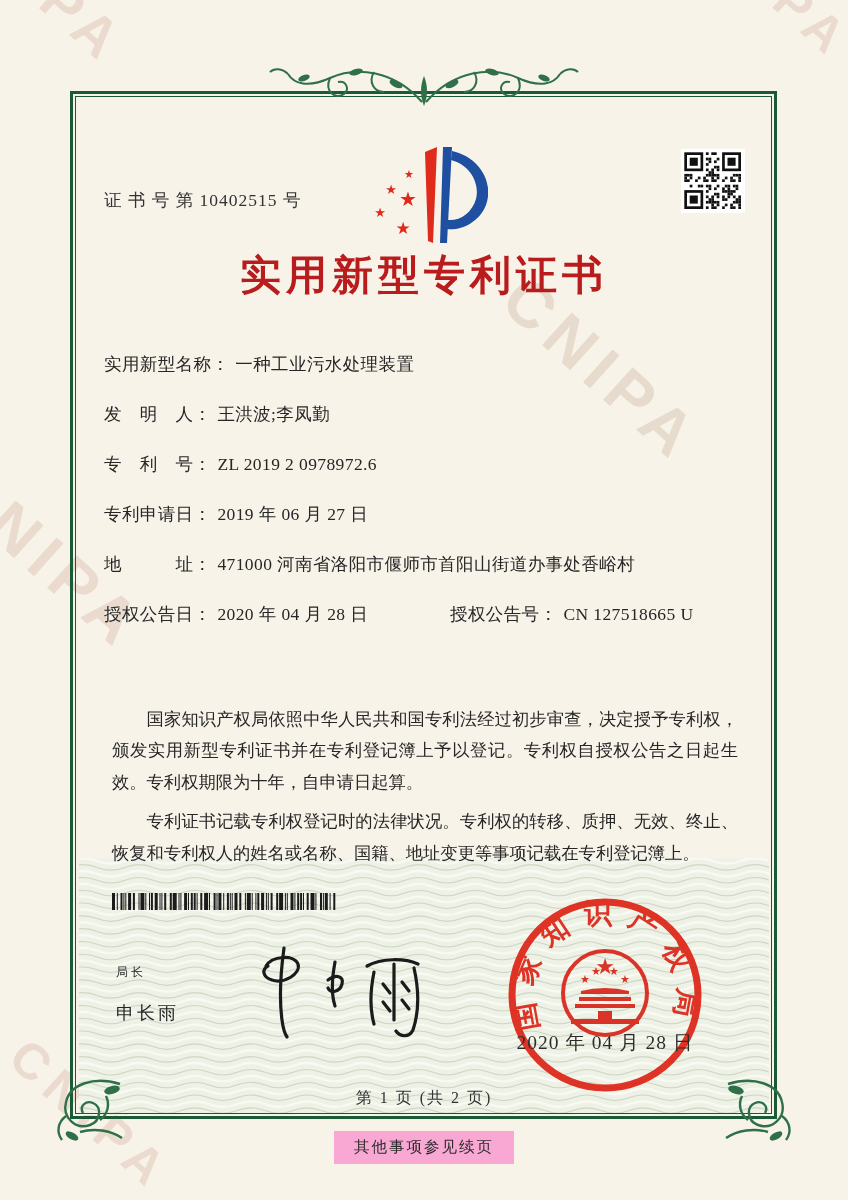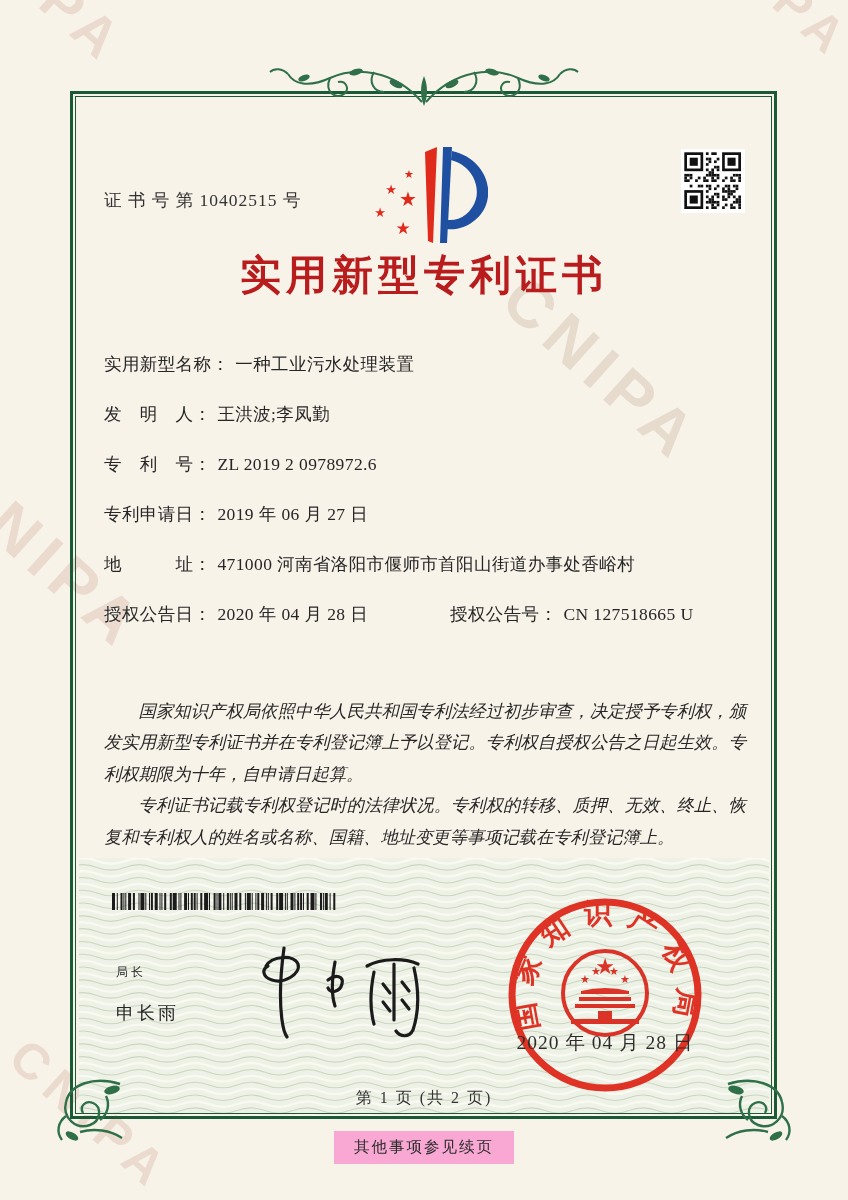--- a/index.html
+++ b/index.html
@@ -37,21 +37,21 @@
   .qr{position:absolute;left:681px;top:149px;width:64px;height:64px;}
   .title{position:absolute;left:0;top:248px;width:100%;text-align:center;
     font-size:41px;font-weight:700;letter-spacing:5px;color:#b91c1c;}
   .fields{position:absolute;left:104px;top:352px;width:630px;}
   .frow{height:50px;font-size:17.5px;letter-spacing:.4px;}
   .frow .lab{margin-right:6px;}
   .frow7{display:flex;}
   .frow7 .pair1{width:346px;}
   .paras{position:absolute;left:104px;top:696px;width:642px;
     font-size:17.3px;line-height:1.82;text-align:justify;}
-  .paras p{margin:0;text-indent:2em;font-style:italic;}
+  .paras p{margin:8px;text-indent:2em;}
   .barcode{position:absolute;left:112px;top:893px;width:226px;height:17px;}
   .sig-title{position:absolute;left:116px;top:964px;font-size:12px;letter-spacing:3px;}
   .sig-name{position:absolute;left:116px;top:1001px;font-size:18px;letter-spacing:3px;}
   .signature{position:absolute;left:232px;top:936px;width:215px;height:105px;}
   .seal{position:absolute;left:503px;top:893px;width:205px;height:205px;opacity:.93;}
   .seal .ringtext{font-size:28px;font-weight:700;letter-spacing:14px;fill:#dd2517;}
   .seal .sdate{font-size:19.5px;fill:#1f1d1b;letter-spacing:1px;}
   .seal .star{font-family:"DejaVu Sans",sans-serif;fill:#d9261a;}
   .pageinfo{position:absolute;left:0;top:1088px;width:100%;text-align:center;
     font-size:16px;letter-spacing:2px;color:#333;}

